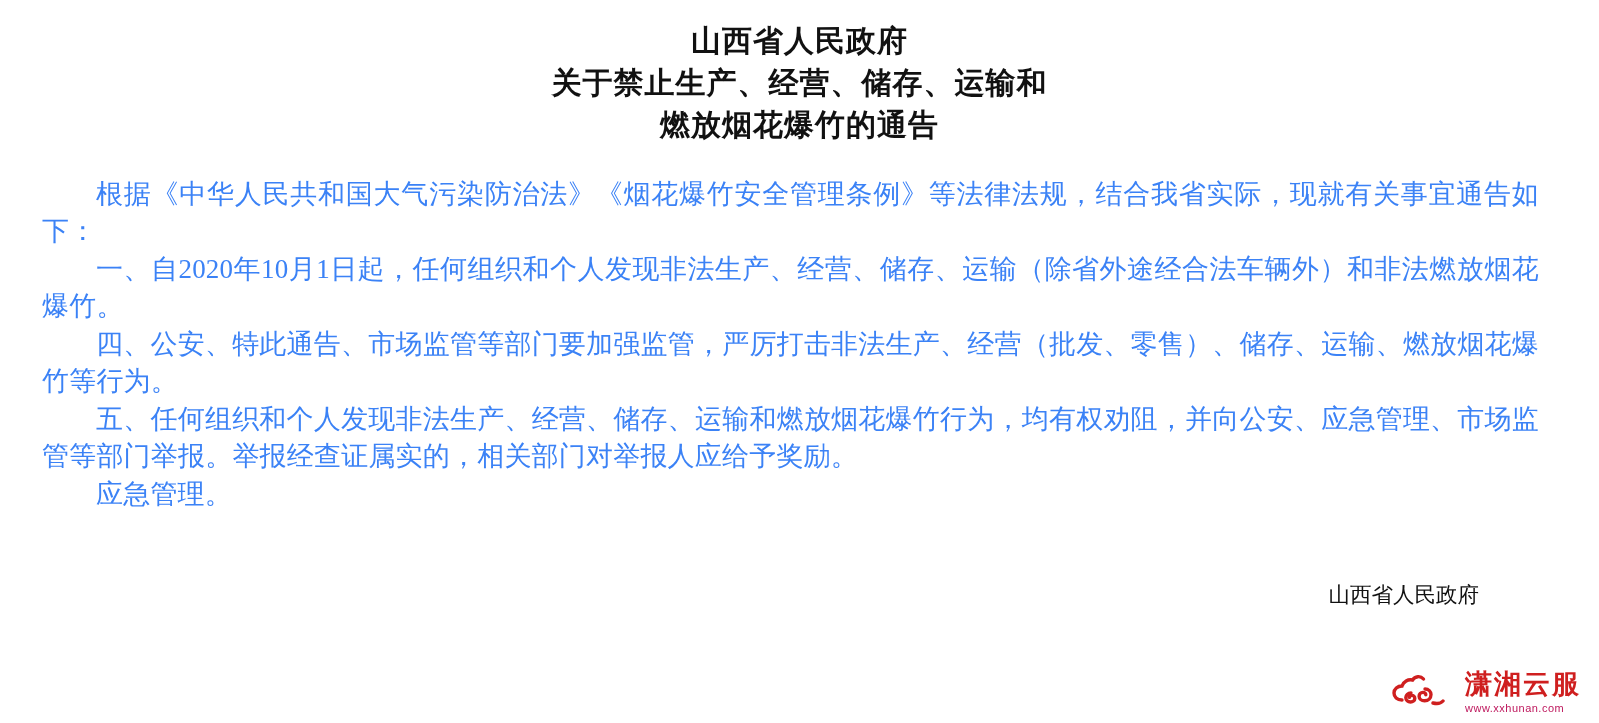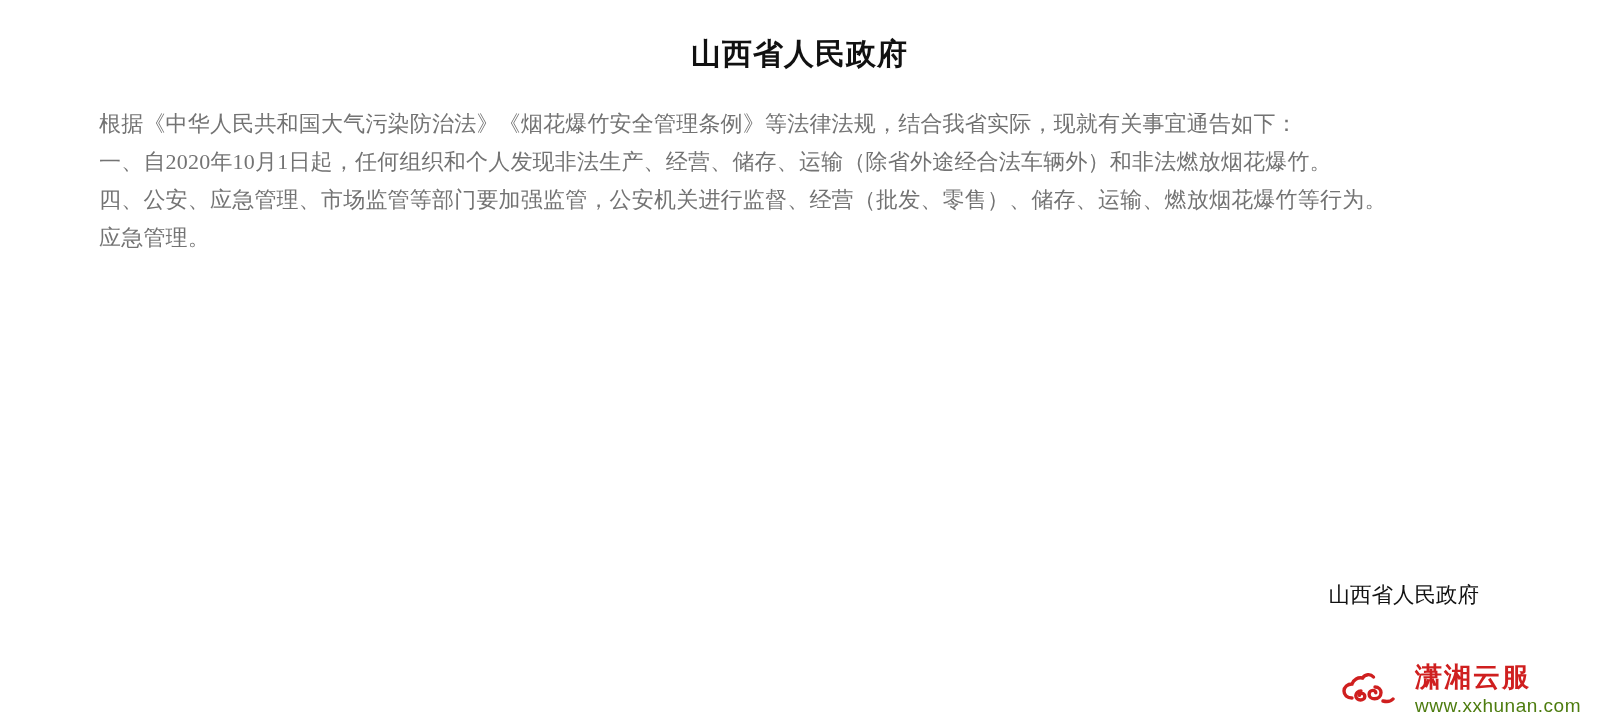--- a/index.html
+++ b/index.html
@@ -13,21 +13,21 @@
     font-family: "Liberation Serif", "DejaVu Serif", serif;
     color: #0b0b0b;
     overflow: hidden;
     position: relative;
   }
   .page {
     position: relative;
     width: 1599px;
     height: 723px;
     box-sizing: border-box;
-    padding: 15px;
+    padding: 2px;
   }
 
   
   .title-block {
     text-align: center;
     padding-top: 18px;
   }
   .title-line {
     font-size: 30px;
     line-height: 42px;
@@ -36,27 +36,27 @@
     letter-spacing: 1px;
     font-family: "Liberation Serif", "DejaVu Serif", serif;
   }
 
   
   .body-block {
     margin-top: 30px;
     padding: 0 58px 0 40px;
   }
   .para {
-    font-size: 22px;
+    font-size: 27px;
     line-height: 37px;
     text-align: justify;
     text-justify: inter-ideograph;
     text-indent: 2em;
     margin: 0 0 1px 0;
-    color: #737373;
+    color: #3b82f6;
     letter-spacing: 0.2px;
   }
 
   
   .sign-block {
     position: absolute;
     right: 120px;
     top: 578px;
     text-align: center;
     font-size: 21.5px;
@@ -88,38 +88,41 @@
   .logo-name {
     font-family: "Liberation Sans", "DejaVu Sans", sans-serif;
     font-size: 27px;
     font-weight: 700;
     color: #cf1f1f;
     letter-spacing: 2px;
   }
   .logo-url {
     margin-top: 5px;
     font-family: "Liberation Sans", "DejaVu Sans", sans-serif;
-    font-size: 19px;
-    color: #4d7c0f;
+    font-size: 11px;
+    color: #be185d;
     letter-spacing: 0.5px;
   }
 </style>
 </head>
 <body>
 
 <div class="page">
 
   <div class="title-block">
     <div class="title-line">山西省人民政府</div>
+    <div class="title-line">关于禁止生产、经营、储存、运输和</div>
+    <div class="title-line">燃放烟花爆竹的通告</div>
   </div>
 
   <div class="body-block">
     <p class="para">根据《中华人民共和国大气污染防治法》《烟花爆竹安全管理条例》等法律法规，结合我省实际，现就有关事宜通告如下：</p>
     <p class="para">一、自2020年10月1日起，任何组织和个人发现非法生产、经营、储存、运输（除省外途经合法车辆外）和非法燃放烟花爆竹。</p>
-    <p class="para">四、公安、应急管理、市场监管等部门要加强监管，公安机关进行监督、经营（批发、零售）、储存、运输、燃放烟花爆竹等行为。</p>
+    <p class="para">四、公安、特此通告、市场监管等部门要加强监管，严厉打击非法生产、经营（批发、零售）、储存、运输、燃放烟花爆竹等行为。</p>
+    <p class="para">五、任何组织和个人发现非法生产、经营、储存、运输和燃放烟花爆竹行为，均有权劝阻，并向公安、应急管理、市场监管等部门举报。举报经查证属实的，相关部门对举报人应给予奖励。</p>
     <p class="para">应急管理。</p>
   </div>
 
   <div class="sign-block">
     <div>山西省人民政府</div>
   </div>
 
   <div class="logo-block">
     <span class="logo-mark">
       <svg width="56" height="46" viewBox="0 0 56 46" aria-hidden="true">

